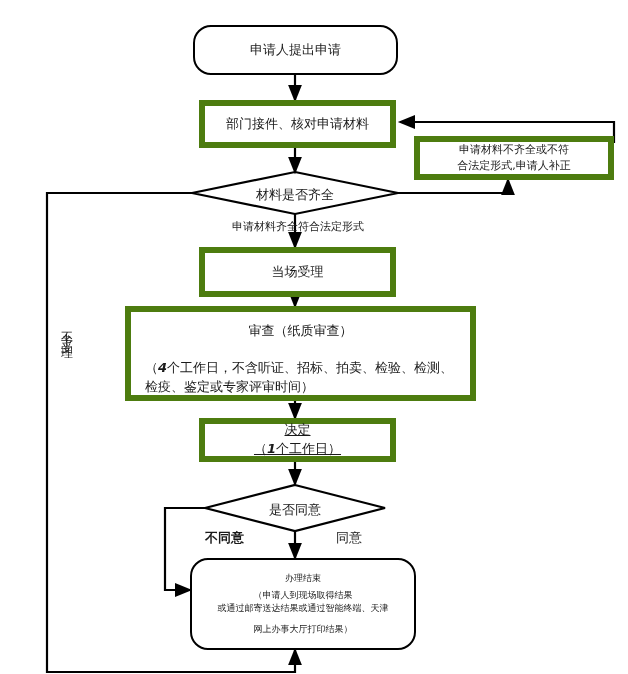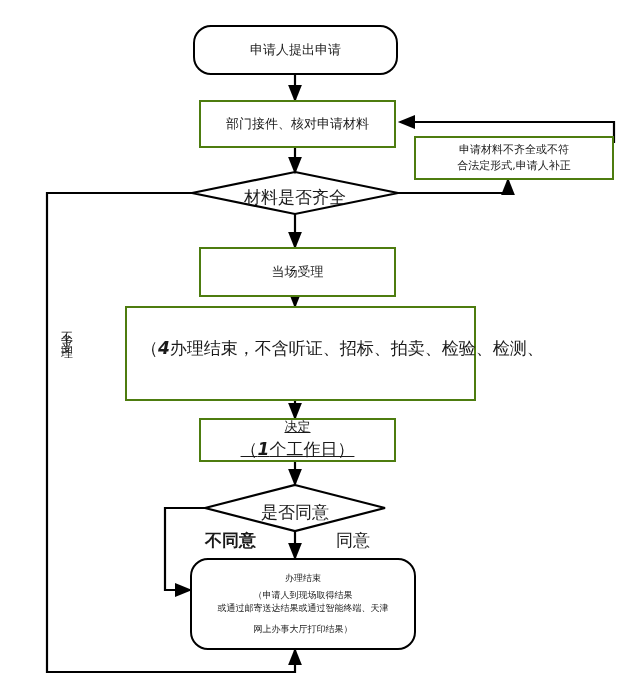--- a/index.html
+++ b/index.html
@@ -31,33 +31,33 @@
     box-sizing: border-box;
     display: flex;
     flex-direction: column;
     align-items: center;
     justify-content: center;
     text-align: center;
     color: #1a1a1a;
     background: #ffffff;
   }
   .box {
-    border: 2px solid #4d7c0f;
+    border: 6px solid #4d7c0f;
   }
   .rounded {
     border: 2px solid #000000;
     border-radius: 18px;
   }
   .node-line {
     display: block;
     line-height: 1.45;
     white-space: nowrap;
   }
   .t13 { font-size: 13px; }
-  .t12 { font-size: 17px; }
+  .t12 { font-size: 13px; }
   .t11 { font-size: 11px; }
   .t9  { font-size: 9px;  }
   .bi  { font-weight: bold; font-style: italic; }
   .edge-label {
     position: absolute;
     color: #1a1a1a;
     background: transparent;
     white-space: nowrap;
   }
   .vertical-label {
@@ -127,29 +127,32 @@
     <span class="node-line t13">部门接件、核对申请材料</span>
   </div>
 
   <div class="node box" style="left:414px; top:136px; width:200px; height:44px;justify-content:center;">
     <span class="node-line t11">申请材料不齐全或不符</span>
     <span class="node-line t11">合法定形式,申请人补正</span>
   </div>
 
   <div class="diamond-text t12" style="left:195px; top:186px; width:200px;">材料是否齐全</div>
 
+  <div class="edge-label t11" style="left:203px; top:219px; width:190px; text-align:center;">申请材料齐全符合法定形式</div>
 
   <div class="node box" style="left:199px; top:247px; width:197px; height:50px;">
     <span class="node-line t13">当场受理</span>
   </div>
 
   <div class="node box" style="left:125px; top:306px; width:351px; height:95px; justify-content:flex-start; padding-top:10px;">
+    <span class="node-line t13">审查（纸质审查）</span>
     <span class="node-line t12 indent-left" style="margin-top:18px;">
-      <span>（</span><span class="bi">4</span><span>办理结束，不含听证、招标、拍卖、检验、检测、</span>
+      <span>（</span><span class="bi">4</span><span>个工作日，不含听证、招标、拍卖、检验、检测、</span>
     </span>
+    <span class="node-line t12 indent-left">检疫、鉴定或专家评审时间）</span>
   </div>
 
   <div class="node box" style="left:199px; top:418px; width:197px; height:44px;text-decoration:underline;">
     <span class="node-line t13">决定</span>
     <span class="node-line t12">
       <span>（</span><span class="bi">1</span><span>个工作日）</span>
     </span>
   </div>
 
   <div class="diamond-text t12" style="left:195px; top:501px; width:200px;">是否同意</div>

